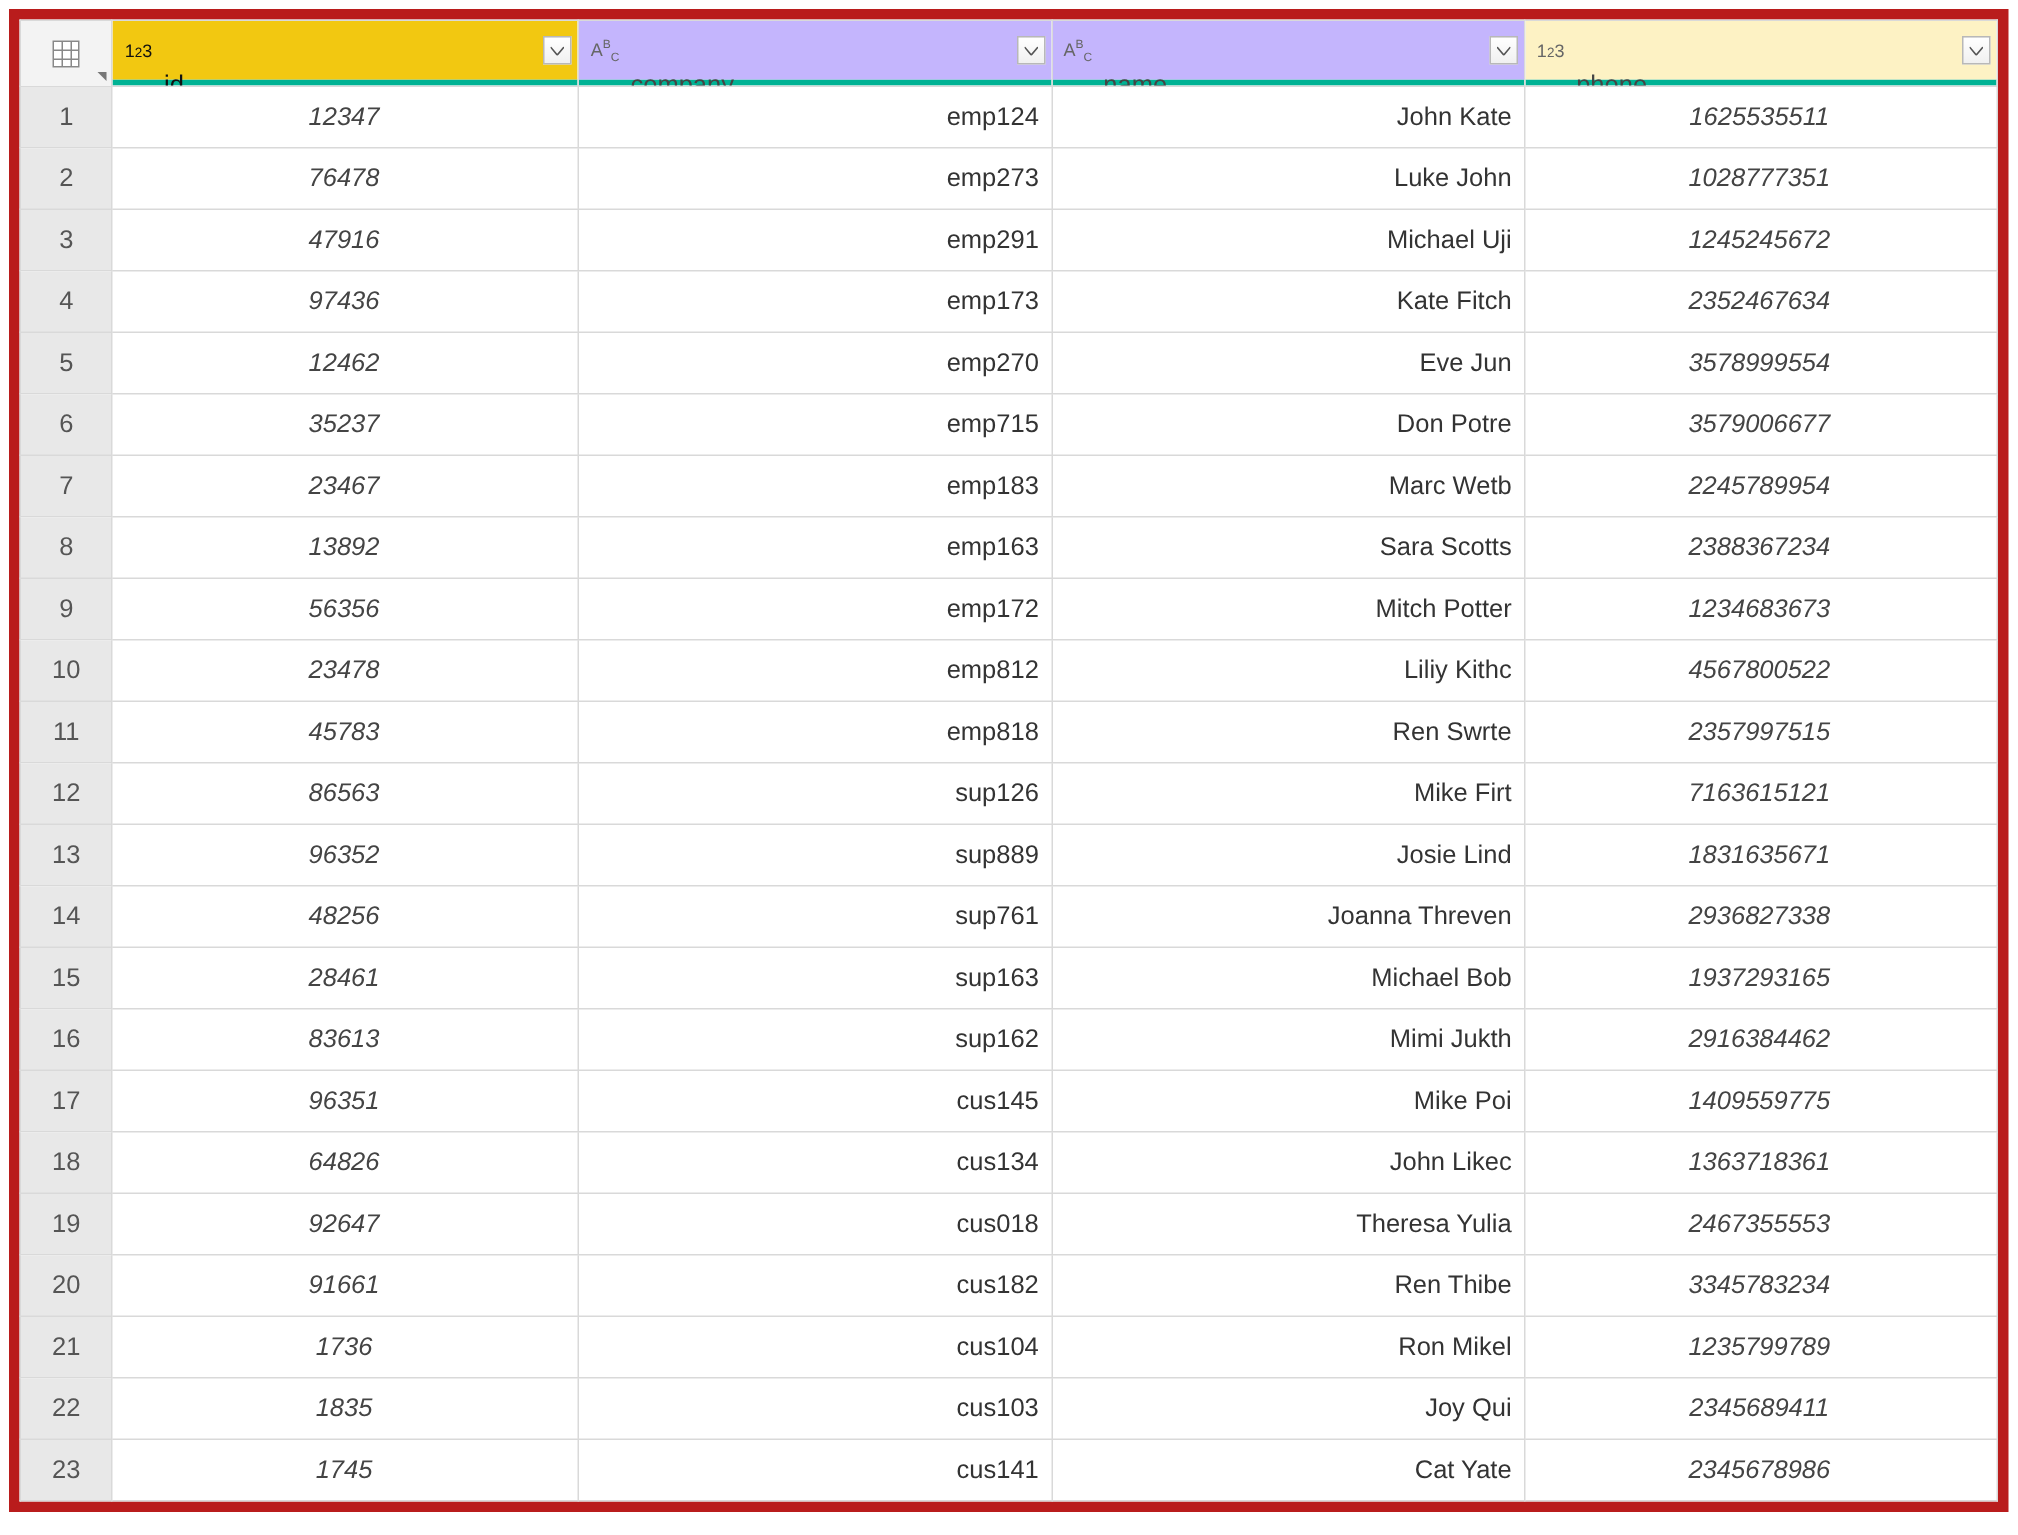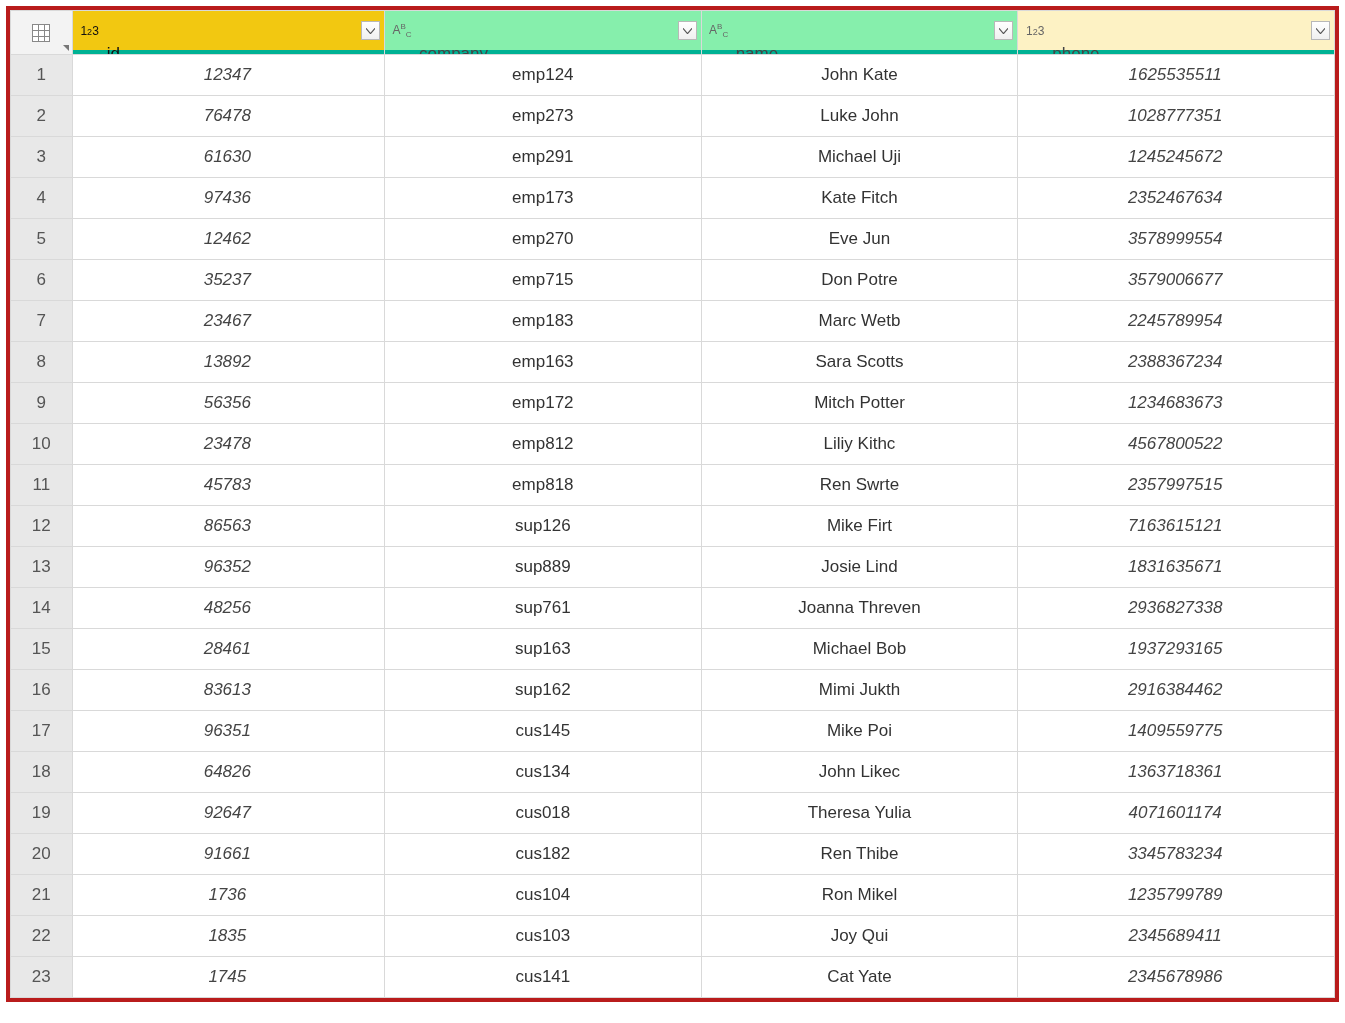--- a/index.html
+++ b/index.html
@@ -5,21 +5,21 @@
   * { box-sizing: border-box; }
   body {
     margin: 0;
     font-family: "Segoe UI", Arial, sans-serif;
     font-size: 17px;
     color: #333;
     background: #fff;
     padding: 6px;
   }
   .grid-wrap {
-    border: 4px solid #b91c1c;
+    border: 7px solid #b91c1c;
   }
   table {
     border-collapse: collapse;
     width: 100%;
     table-layout: fixed;
   }
   th, td {
     border: 1px solid #d9d9d9;
     height: 41px;
     padding: 0 8px;
@@ -65,21 +65,21 @@
   .quality-bar {
     height: 4px;
     background: #00b294; 
   }
   
   .col-selected .hdr-inner { background: #f2c811; }
   .col-selected .type-icon, .col-selected .col-label { color: #111; }
   
   .col-phone .hdr-inner { background: #fdf2c4; }
   
-  .col-plain .hdr-inner { background: #86efac; }
+  .col-plain .hdr-inner { background: #c4b5fd; }
   
   th.corner {
     background: #f3f3f3;
     text-align: center;
     padding: 0;
   }
   .corner-inner {
     display:flex;align-items:center;justify-content:center;height:43px;position:relative;
   }
   .table-icon {
@@ -101,21 +101,21 @@
     color: #555;
   }
   
   td.num {
     text-align: center;
     font-style: italic;
     padding-right: 10px;
     color: #444;
   }
   td.txt {
-    text-align: center;
+    text-align: right;
     padding-left: 8px;
     color: #333;
   }
   
   col.c-row   { width: 58px; }
   col.c-id    { width: 294px; }
   col.c-comp  { width: 298px; }
   col.c-name  { width: 298px; }
   col.c-phone { width: 298px; }
 </style>
@@ -203,21 +203,21 @@
         </tr>
         <tr>
           <td class="rownum">2</td>
           <td class="num">76478</td>
           <td class="txt">emp273</td>
           <td class="txt">Luke John</td>
           <td class="num">1028777351</td>
         </tr>
         <tr>
           <td class="rownum">3</td>
-          <td class="num">61630</td>
+          <td class="num">47916</td>
           <td class="txt">emp291</td>
           <td class="txt">Michael Uji</td>
           <td class="num">1245245672</td>
         </tr>
         <tr>
           <td class="rownum">4</td>
           <td class="num">97436</td>
           <td class="txt">emp173</td>
           <td class="txt">Kate Fitch</td>
           <td class="num">2352467634</td>
@@ -318,21 +318,21 @@
           <td class="num">64826</td>
           <td class="txt">cus134</td>
           <td class="txt">John Likec</td>
           <td class="num">1363718361</td>
         </tr>
         <tr>
           <td class="rownum">19</td>
           <td class="num">92647</td>
           <td class="txt">cus018</td>
           <td class="txt">Theresa Yulia</td>
-          <td class="num">4071601174</td>
+          <td class="num">2467355553</td>
         </tr>
         <tr>
           <td class="rownum">20</td>
           <td class="num">91661</td>
           <td class="txt">cus182</td>
           <td class="txt">Ren Thibe</td>
           <td class="num">3345783234</td>
         </tr>
         <tr>
           <td class="rownum">21</td>

